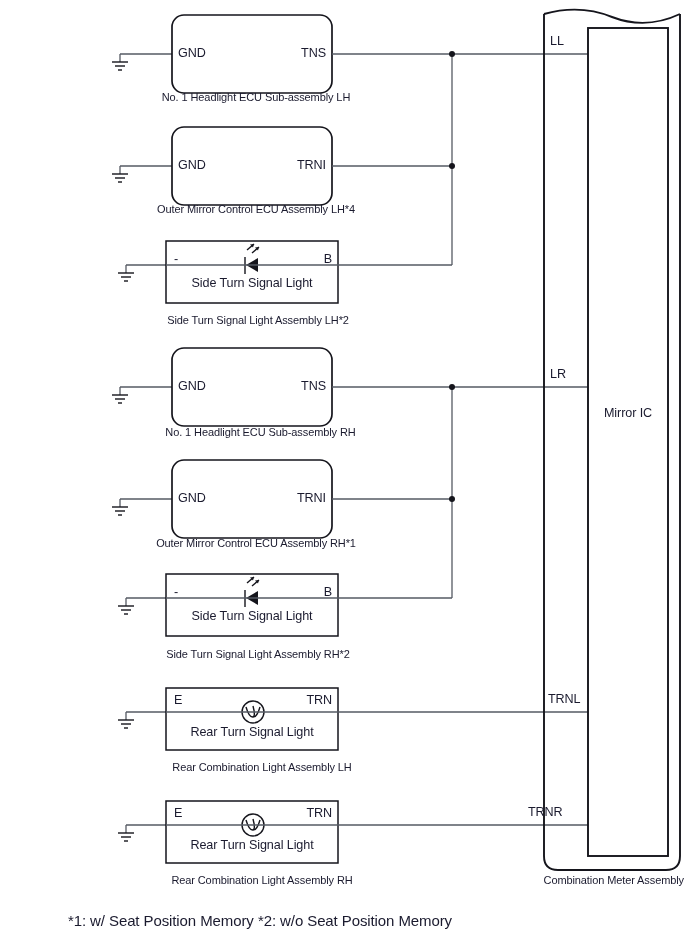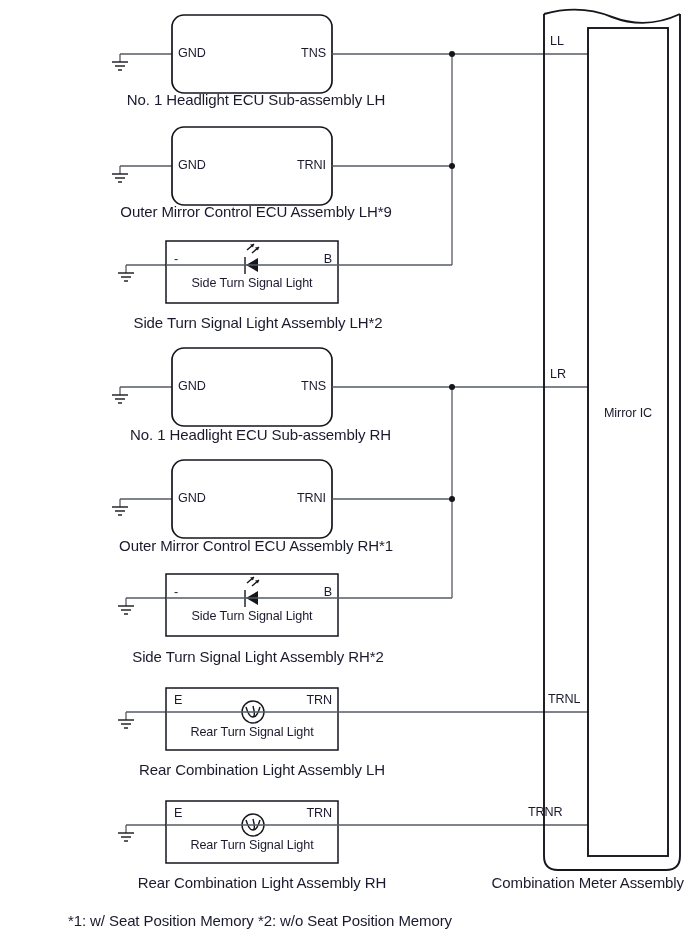--- a/index.html
+++ b/index.html
@@ -62,21 +62,21 @@
     position: absolute;
     font-size: 12.6px;
     line-height: 1;
     white-space: nowrap;
     letter-spacing: -0.1px;
   }
   .lbl-pin {
     font-size: 12.6px;
   }
   .lbl-caption {
-    font-size: 15px;
+    font-size: 11px;
   }
   .lbl-inner {
     font-size: 12.6px;
   }
   .lbl-footnote {
     font-size: 15px;
   }
   .lbl-center {
     transform: translateX(-50%);
   }
@@ -243,21 +243,21 @@
     </g>
 
   </svg>
 
   <div class="lbl lbl-pin" style="left:178px; top:47px;">GND</div>
   <div class="lbl lbl-pin lbl-right" style="left:326px; top:47px;">TNS</div>
   <div class="lbl lbl-caption lbl-center" style="left:256px; top:92px;">No. 1 Headlight ECU Sub-assembly LH</div>
 
   <div class="lbl lbl-pin" style="left:178px; top:159px;">GND</div>
   <div class="lbl lbl-pin lbl-right" style="left:326px; top:159px;">TRNI</div>
-  <div class="lbl lbl-caption lbl-center" style="left:256px; top:204px;">Outer Mirror Control ECU Assembly LH*9</div>
+  <div class="lbl lbl-caption lbl-center" style="left:256px; top:204px;">Outer Mirror Control ECU Assembly LH*4</div>
 
   <div class="lbl lbl-pin" style="left:174px; top:253px;">-</div>
   <div class="lbl lbl-pin lbl-right" style="left:332px; top:253px;">B</div>
   <div class="lbl lbl-inner lbl-center" style="left:252px; top:277px;">Side Turn Signal Light</div>
   <div class="lbl lbl-caption lbl-center" style="left:258px; top:315px;">Side Turn Signal Light Assembly LH*2</div>
 
   <div class="lbl lbl-pin" style="left:178px; top:380px;">GND</div>
   <div class="lbl lbl-pin lbl-right" style="left:326px; top:380px;">TNS</div>
   <div class="lbl lbl-caption lbl-center" style="left:256px; top:427px;padding-left:9px;">No. 1 Headlight ECU Sub-assembly RH</div>
 

